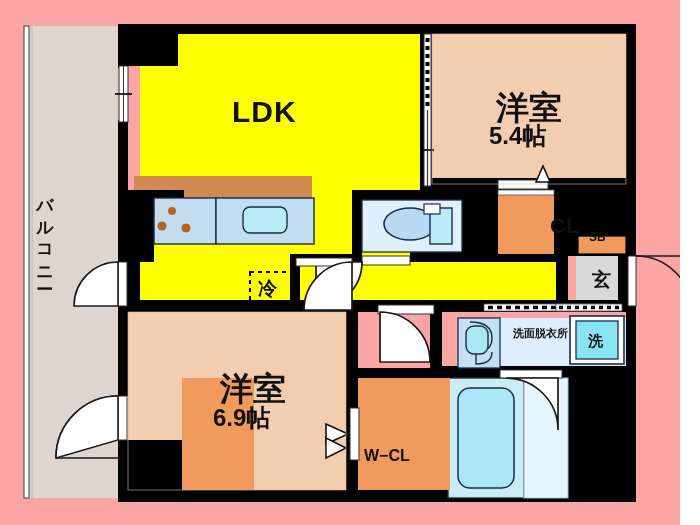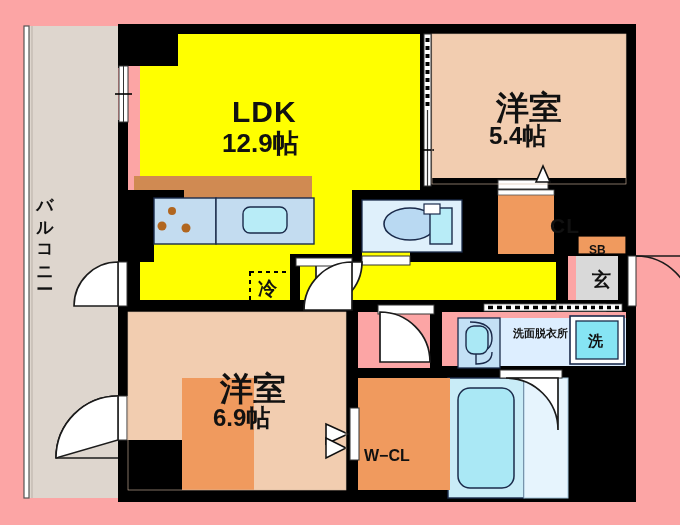--- a/index.html
+++ b/index.html
@@ -301,33 +301,32 @@
     </g>
 
     <g>
       <rect x="432" y="34" width="194" height="150" fill="none" stroke="#d8bba3" stroke-width="0.6"></rect>
       <rect x="128" y="312" width="218" height="178" fill="none" stroke="#d8bba3" stroke-width="0.6"></rect>
     </g>
 
   </svg>
 
   <div class="lbl lbl-ldk" style="left:232px; top:97px;">LDK</div>
-  <div class="lbl lbl-ldk-area" style="left:222px; top:130px;">12.9帖</div>
 
   <div class="lbl lbl-room" style="left:496px; top:91px;">洋室</div>
   <div class="lbl lbl-room-area" style="left:489px; top:124px;">5.4帖</div>
 
   <div class="lbl lbl-room" style="left:220px; top:372px;">洋室</div>
   <div class="lbl lbl-room-area" style="left:213px; top:406px;">6.9帖</div>
 
   <div class="lbl lbl-balcony" style="left:36px; top:186px;">バルコニー</div>
 
   <div class="lbl lbl-cl" style="left:510px; top:215px;margin-left:40px;">CL</div>
 
-  <div class="lbl lbl-sb" style="left:589px; top:244px;">SB</div>
+  <div class="lbl lbl-sb" style="left:589px; top:231px;">SB</div>
 
   <div class="lbl lbl-gen" style="left:592px; top:270px;">玄</div>
 
   <div class="lbl lbl-sen" style="left:513px; top:327px;">洗面脱衣所</div>
 
   <div class="lbl lbl-washer" style="left:588px; top:333px;">洗</div>
 
   <div class="lbl lbl-wcl" style="left:364px; top:424px;">W−CL</div>
 
   <div class="lbl lbl-fridge" style="left:258px; top:279px;">冷</div>

